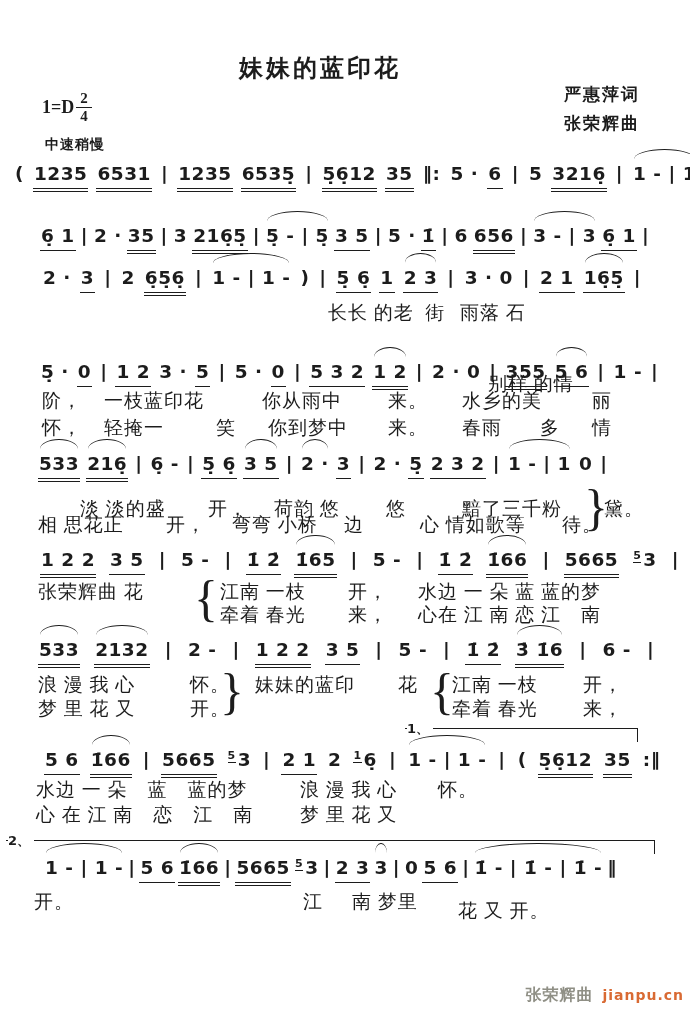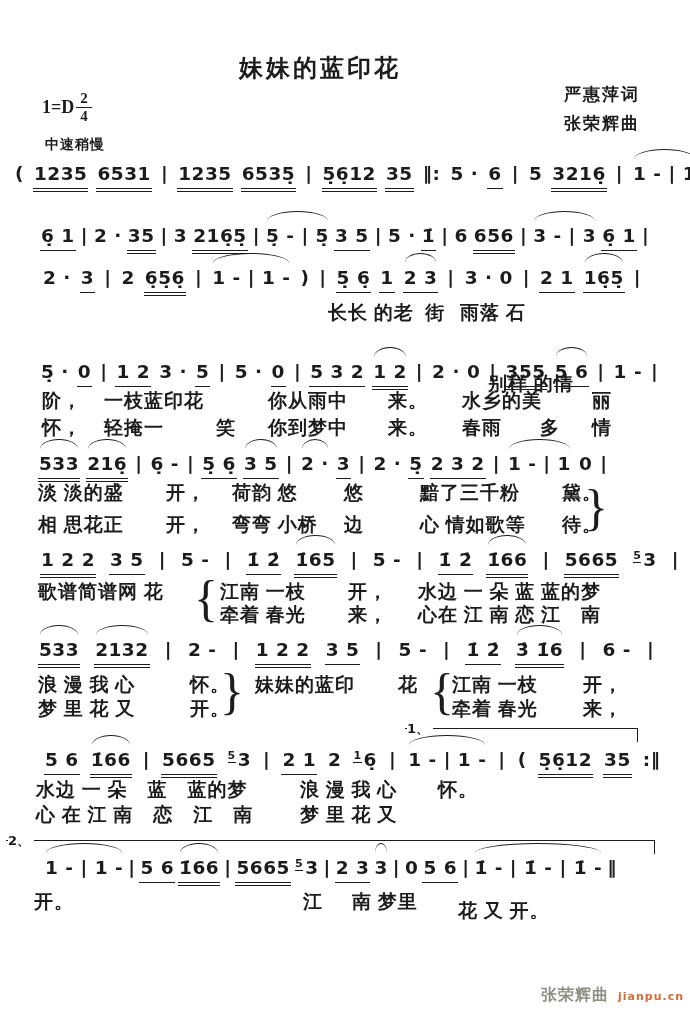--- a/index.html
+++ b/index.html
@@ -36,35 +36,35 @@
   .u1{border-bottom:1.7px solid currentColor;}
   .u2{border-bottom:1.7px solid currentColor;}
   .u2::after{content:'';position:absolute;left:0;right:0;bottom:-4px;border-top:1.7px solid currentColor;}
   .arc::before{
     content:'';position:absolute;left:2px;right:2px;top:-11px;height:9px;
     border-top:1.8px solid currentColor;border-radius:50% 50% 0 0 / 100% 100% 0 0;
   }
   .grace{font-size:11px;margin-right:2px;border-bottom:1px solid currentColor;}
   .lyric-row{
     position:absolute;left:0;width:606px;height:26px;
-    font-family:"Liberation Serif",serif;font-size:19px;font-weight:700;
+    font-family:"Liberation Serif",serif;font-size:19px;font-weight:400;
   }
   .lyric-seg{position:absolute;top:0;white-space:pre;letter-spacing:1px;}
   .brace{
     position:absolute;font-family:"Liberation Serif",serif;
     font-size:50px;font-weight:400;line-height:50px;
   }
   .volta{position:absolute;height:13px;border-top:1.7px solid #1c1c1c;border-right:1.7px solid #1c1c1c;}
   .volta-label{position:absolute;left:2px;top:-9px;font-size:13px;font-weight:700;background:#fff;padding:0 4px 0 0;}
   .watermark{
     position:absolute;right:6px;bottom:8px;font-size:16px;
     font-family:"Liberation Serif",serif;letter-spacing:1px;
   }
   .wm-site{font-weight:700;}
-  .wm-url{font-family:"DejaVu Sans",sans-serif;font-size:11px;font-weight:700;margin-left:4px;}
+  .wm-url{font-family:"DejaVu Sans",sans-serif;font-size:14px;font-weight:700;margin-left:4px;}
 </style>
 </head>
 <body style="color: rgb(28, 28, 28);">
 
 <div class="title">妹妹的蓝印花</div>
 
 <div class="keysig">
   <span>1=D</span>
   <span class="frac">
     <i class="num">2</i>
@@ -94,60 +94,60 @@
       </div>
       <div class="lyric-row" style="top: 63px;">
         <span class="lyric-seg" style="left: 488px; margin-top: 44px;">别样 的情</span>
       </div>
     </div>
     <div class="system" style="top: 358px;">
       <div class="notes" style="left: 40px; top: 0px; gap: 7px;"><span class="tok">5̣ ·</span><span class="tok u1">0</span><span class="tok">|</span><span class="tok u1">1 2</span><span class="tok">3 ·</span><span class="tok u1">5</span><span class="tok">|</span><span class="tok">5 ·</span><span class="tok u1">0</span><span class="tok">|</span><span class="tok u1">5 3 2</span><span class="tok u2 arc">1 2</span><span class="tok">|</span><span class="tok">2 · 0</span><span class="tok">|</span><span class="tok u2">355</span><span class="tok u1 arc">5 6</span><span class="tok">|</span><span class="tok">1 -</span><span class="tok">|</span></div>
       <div class="lyric-row" style="top: 30px;">
         <span class="lyric-seg" style="left: 42px;">阶，</span>
         <span class="lyric-seg" style="left: 104px;">一枝蓝印花</span>
-        <span class="lyric-seg" style="left: 268px;">你从雨中</span>
+        <span class="lyric-seg" style="left: 262px;">你从雨中</span>
         <span class="lyric-seg" style="left: 388px;">来。</span>
         <span class="lyric-seg" style="left: 462px;">水乡的美</span>
         <span class="lyric-seg" style="left: 592px;">丽</span>
       </div>
       <div class="lyric-row" style="top: 57px;">
         <span class="lyric-seg" style="left: 42px;">怀，</span>
         <span class="lyric-seg" style="left: 104px;">轻掩一</span>
         <span class="lyric-seg" style="left: 216px;">笑</span>
         <span class="lyric-seg" style="left: 268px;">你到梦中</span>
         <span class="lyric-seg" style="left: 388px;">来。</span>
         <span class="lyric-seg" style="left: 462px;">春雨</span>
         <span class="lyric-seg" style="left: 540px;">多</span>
         <span class="lyric-seg" style="left: 592px;">情</span>
       </div>
     </div>
     <div class="system" style="top: 450px;">
       <div class="notes" style="left: 38px; top: 0px; gap: 6px;"><span class="tok u2 arc">533</span><span class="tok u2 arc">216̣</span><span class="tok">|</span><span class="tok">6̣ -</span><span class="tok">|</span><span class="tok u1">5̣ 6̣</span><span class="tok u1 arc">3 5</span><span class="tok">|</span><span class="tok arc">2 ·</span><span class="tok u1">3</span><span class="tok">|</span><span class="tok">2 ·</span><span class="tok u1">5̣</span><span class="tok u1">2 3 2</span><span class="tok">|</span><span class="tok arc">1 - | 1</span><span class="tok">0</span><span class="tok">|</span></div>
-      <div class="lyric-row" style="top: 30px;">
+      <div class="lyric-row" style="top: 46px; margin-left: 42px;">
         <span class="lyric-seg" style="left: 38px;">淡 淡的盛</span>
         <span class="lyric-seg" style="left: 166px;">开，</span>
         <span class="lyric-seg" style="left: 232px;">荷韵 悠</span>
         <span class="lyric-seg" style="left: 344px;">悠</span>
         <span class="lyric-seg" style="left: 420px;">黯了三千粉</span>
         <span class="lyric-seg" style="left: 562px;">黛。</span>
       </div>
       <div class="lyric-row" style="top: 62px;">
         <span class="lyric-seg" style="left: 38px;">相 思花正</span>
         <span class="lyric-seg" style="left: 166px;">开，</span>
         <span class="lyric-seg" style="left: 232px;">弯弯 小桥</span>
         <span class="lyric-seg" style="left: 344px;">边</span>
         <span class="lyric-seg" style="left: 420px;">心 情如歌等</span>
         <span class="lyric-seg" style="left: 562px;">待。</span>
       </div>
       <span class="brace" style="left: 584px; top: 32px;">}</span>
     </div>
     <div class="system" style="top: 546px;">
       <div class="notes" style="left: 40px; top: 0px; gap: 13px;"><span class="tok u2">1 2 2</span><span class="tok u1">3 5</span><span class="tok">|</span><span class="tok">5 -</span><span class="tok">|</span><span class="tok u1">1̇ 2̇</span><span class="tok u2 arc">1̇65</span><span class="tok">|</span><span class="tok">5 -</span><span class="tok">|</span><span class="tok u1">1̇ 2̇</span><span class="tok u2 arc">1̇66</span><span class="tok">|</span><span class="tok u2">5665</span><span class="tok"><sup class="grace">5</sup>3</span><span class="tok">|</span></div>
       <div class="lyric-row" style="top: 33px;">
-        <span class="lyric-seg" style="left: 38px;">歌谱简谱网 花</span>
+        <span class="lyric-seg" style="left: 38px;">张荣辉曲 花</span>
         <span class="lyric-seg" style="left: 220px;">江南 一枝</span>
         <span class="lyric-seg" style="left: 348px;">开，</span>
         <span class="lyric-seg" style="left: 418px;">水边 一 朵 蓝 蓝的梦</span>
       </div>
       <div class="lyric-row" style="top: 56px;">
         <span class="lyric-seg" style="left: 220px;">牵着 春光</span>
         <span class="lyric-seg" style="left: 348px;">来，</span>
         <span class="lyric-seg" style="left: 418px;">心在 江 南 恋 江　南</span>
       </div>
       <span class="brace" style="left: 194px; top: 27px;">{</span>

